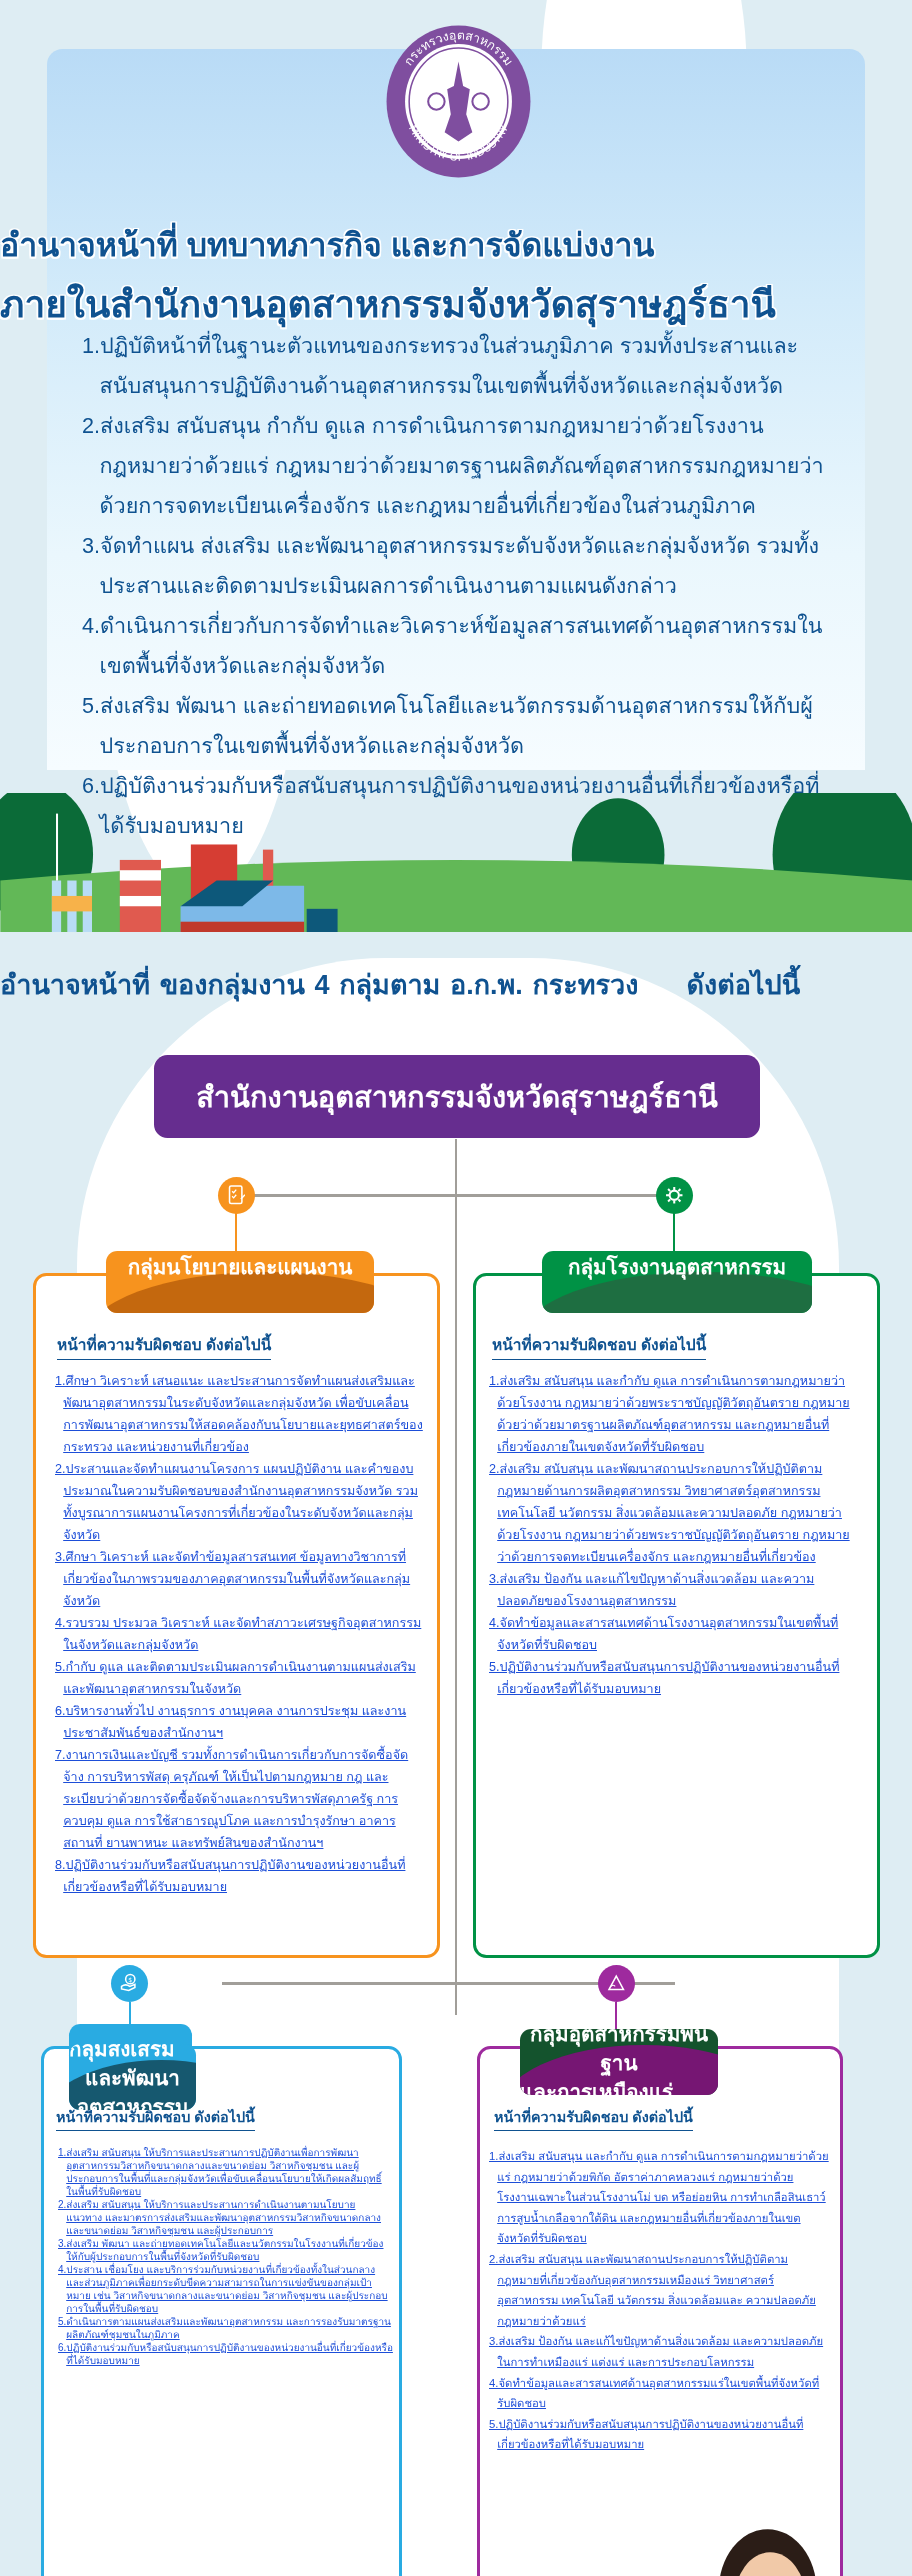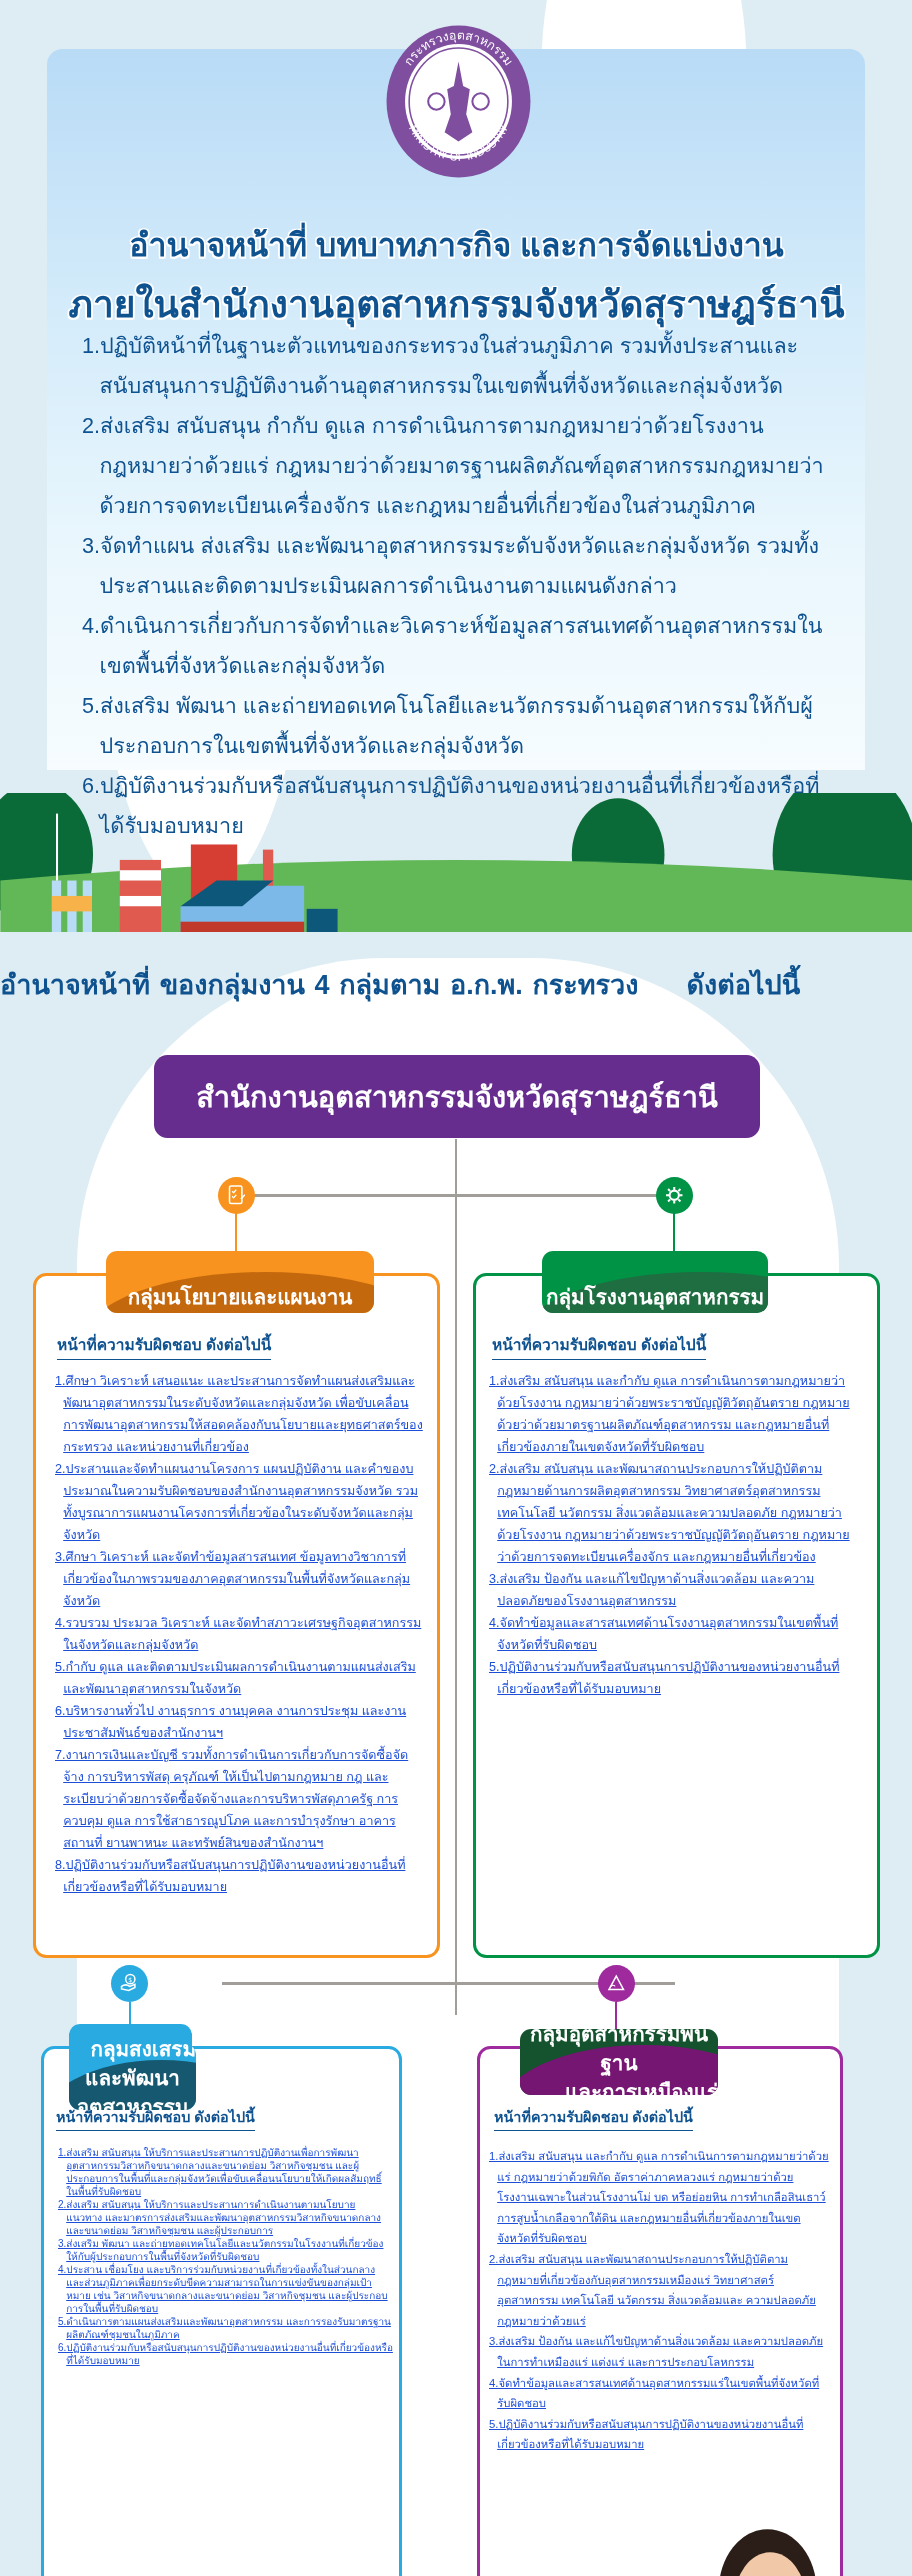--- a/index.html
+++ b/index.html
@@ -17,21 +17,21 @@
   .hero {
     position: absolute; left: 47px; top: 49px; width: 818px; height: 721px;
     background: linear-gradient(180deg, #b9dbf6 0%, #d3ebfa 35%, #eaf7fd 70%, #f6fcff 100%);
     border-radius: 15.5px 15.5px 0 0; z-index: 1;
   }
   .seal {
     position: absolute; left: 385px; top: 24px; width: 147px; height: 155px; z-index: 3;
     display: flex; align-items: center; justify-content: center;
   }
   .title-1, .title-2 {
-    position: absolute; left: 0; width: 913px; text-align: center; z-index: 3;
+    position: absolute; left: 0; width: 913px; text-align: left; z-index: 3;
     color: #0f5290; font-weight: bold;
     text-shadow: -1.5px -1.5px 0 #fff, 1.5px -1.5px 0 #fff, -1.5px 1.5px 0 #fff, 1.5px 1.5px 0 #fff, 0 1.5px 0 #fff, 0 -1.5px 0 #fff, 1.5px 0 0 #fff, -1.5px 0 0 #fff;
   }
   .title-1 { top: 219px; font-size: 32px; }
   .title-2 { top: 274px; font-size: 37px; }
   .duties {
     position: absolute; left: 82px; top: 326px; width: 762px; z-index: 3;
     color: #0f5290; font-size: 21.6px; line-height: 40px; list-style: none;
   }
   .duties li { padding-left: 17.5px; text-indent: -17.5px; }
@@ -56,21 +56,21 @@
     position: absolute; width: 37px; height: 37px; border-radius: 50%; z-index: 4;
     display: flex; align-items: center; justify-content: center;
   }
   .stem { position: absolute; width: 2.1px; z-index: 2; }
 
   .card {
     position: absolute; background: #fff; border: 3.6px solid; border-radius: 13.4px; z-index: 3;
   }
   .card-title {
     position: absolute; z-index: 5; border-radius: 11.3px; overflow: hidden;
-    display: flex; align-items: flex-end; justify-content: center; text-align: center;
+    display: flex; align-items: flex-start; justify-content: center; text-align: center;
     color: #fff; font-weight: bold; font-size: 20.6px; line-height: 32px;
   }
   .card-title .shade { position: absolute; border-radius: 50%; z-index: 0; }
   .card-title span { position: relative; z-index: 1; }
 
   .resp-head {
     position: absolute; z-index: 4; color: #0f5290; font-weight: bold; font-size: 15.5px;
     border-bottom: 1.5px solid #0f5290; padding-bottom: 2.1px;
   }
   .resp-list {
@@ -187,21 +187,21 @@
         <line x1="28" y1="18" x2="34" y2="18"></line>
         <line x1="6" y1="6" x2="10" y2="10"></line>
         <line x1="26" y1="26" x2="30" y2="30"></line>
         <line x1="30" y1="6" x2="26" y2="10"></line>
         <line x1="6" y1="30" x2="10" y2="26"></line>
       </g>
     </svg>
 </div>
 <div class="stem" style="left:673px;top:1213px;height:39px;background:#009245;"></div>
 <div class="card" style="left:473px;top:1273px;width:407px;height:685px;border-color:#009245;"></div>
-<div class="card-title" style="left:542px;top:1251px;width:226px;height:62px;background:#009245;">
+<div class="card-title" style="left:542px;top:1251px;width:270px;height:62px;background:#009245;">
   <div class="shade" style="left:-20.6px;top:20.6px;width:361px;height:134px;background:#1e6e41;"></div>
   <span>กลุ่มโรงงานอุตสาหกรรม</span>
 </div>
 <div class="resp-head" style="left:492px;top:1332px;">หน้าที่ความรับผิดชอบ ดังต่อไปนี้</div>
 <ol class="resp-list" style="left:489px;top:1370px;width:371px;">
   <li>1.ส่งเสริม สนับสนุน และกำกับ ดูแล การดำเนินการตามกฎหมายว่าด้วยโรงงาน กฎหมายว่าด้วยพระราชบัญญัติวัตถุอันตราย กฎหมายด้วยว่าด้วยมาตรฐานผลิตภัณฑ์อุตสาหกรรม และกฎหมายอื่นที่เกี่ยวข้องภายในเขตจังหวัดที่รับผิดชอบ</li>
   <li>2.ส่งเสริม สนับสนุน และพัฒนาสถานประกอบการให้ปฏิบัติตามกฎหมายด้านการผลิตอุตสาหกรรม วิทยาศาสตร์อุตสาหกรรม เทคโนโลยี นวัตกรรม สิ่งแวดล้อมและความปลอดภัย กฎหมายว่าด้วยโรงงาน กฎหมายว่าด้วยพระราชบัญญัติวัตถุอันตราย กฎหมายว่าด้วยการจดทะเบียนเครื่องจักร และกฎหมายอื่นที่เกี่ยวข้อง</li>
   <li>3.ส่งเสริม ป้องกัน และแก้ไขปัญหาด้านสิ่งแวดล้อม และความปลอดภัยของโรงงานอุตสาหกรรม</li>
   <li>4.จัดทำข้อมูลและสารสนเทศด้านโรงงานอุตสาหกรรมในเขตพื้นที่จังหวัดที่รับผิดชอบ</li>
   <li>5.ปฏิบัติงานร่วมกับหรือสนับสนุนการปฏิบัติงานของหน่วยงานอื่นที่เกี่ยวข้องหรือที่ได้รับมอบหมาย</li>

